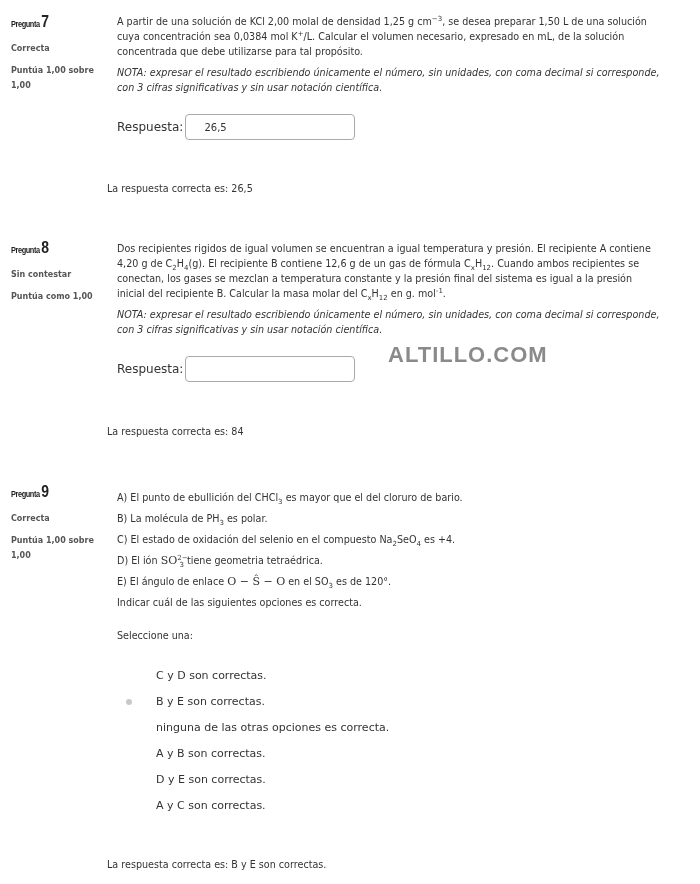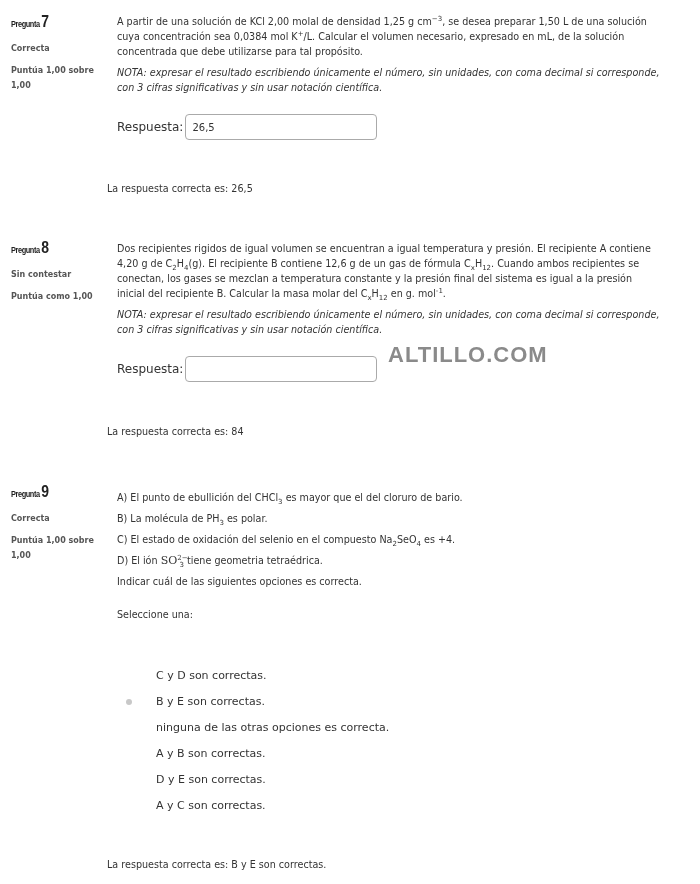--- a/index.html
+++ b/index.html
@@ -9,22 +9,22 @@
   .qno { font-family:"Liberation Sans", sans-serif; font-weight:bold; font-size:9px;
          letter-spacing:-0.5px; color:#222; transform:scaleX(0.82); transform-origin:left; display:inline-block; }
   .qno .num { font-size:17px; font-weight:bold; letter-spacing:0; }
   .state, .grade { font-size:8px; color:#555; margin-top:9px; line-height:15px;font-weight:bold; }
   .grade { margin-top:7px; }
   .content { position:absolute; left:117px; width:560px; font-size:9.6px; line-height:15px; color:#333; }
   .content p { margin:0; }
   .nota { font-style:italic; margin-top:6px !important; }
   .ans-row { display:flex; align-items:center; font-size:12px;text-align:right; }
   .ans-row label { margin-right:2px; }
-  .ans-box { width:192px; height:26px; border:1px solid #aaa; border-radius:4px; box-sizing:border-box;
-             padding:0 6px; font-size:10px; display:flex; align-items:center; color:#333; background:#fff; }
+  .ans-box { width:170px; height:26px; border:1px solid #aaa; border-radius:4px; box-sizing:border-box;
+             padding:0 18px; font-size:10px; display:flex; align-items:center; color:#333; background:#fff; }
   .correct { position:absolute; left:107px; font-size:9.6px; color:#333; }
   sup, sub { font-size:7px; line-height:0; }
   .math { font-family:"DejaVu Serif", serif; font-size:11px; }
   .watermark { position:absolute; left:388px; top:342px; font-family:"Liberation Sans", sans-serif;
                font-weight:bold; font-size:22px; color:#8a8a8a; letter-spacing:1px; }
   .stmt { margin-top:6px !important; }
   .options { position:absolute; left:117px; font-size:11px; color:#333; }
   .opt { position:relative; height:26px; display:flex; align-items:center; padding-left:39px; }
   .radio-dot { position:absolute; left:9px; top:11px; width:6px; height:6px; border-radius:50%; background:#c8c8c8; }
 </style>
@@ -76,20 +76,21 @@
     <span>Pregunta</span> <span class="num">9</span>
   </div>
   <div class="state">Correcta</div>
   <div class="grade">Puntúa 1,00 sobre 1,00</div>
 </div>
 <div class="content" style="top:484px; line-height:15px;">
   <p class="stmt"><span>A) El punto de ebullición del CHCl</span><sub>3</sub><span> es mayor que el del cloruro de bario.</span></p>
   <p class="stmt"><span>B) La molécula de PH</span><sub>3</sub><span> es polar.</span></p>
   <p class="stmt"><span>C) El estado de oxidación del selenio en el compuesto Na</span><sub>2</sub><span>SeO</span><sub>4</sub><span> es +4.</span></p>
   <p class="stmt"><span>D) El ión </span><span class="math">SO</span><sup class="math" style="font-size:7px;">2−</sup><sub style="margin-left:-8px;">3</sub><span>  tiene geometria tetraédrica.</span></p>
+  <p class="stmt"><span>E) El ángulo de enlace </span><span class="math">O − Ŝ − O</span><span>  en el SO</span><sub>3</sub><span> es de 120°.</span></p>
   <p class="stmt">Indicar cuál de las siguientes opciones es correcta.</p>
   <p style="margin-top:18px;">Seleccione una:</p>
 </div>
 <div class="options" style="top:662px;">
   <div class="opt">
       <span>C y D son correctas.</span>
     </div>
   <div class="opt">
       <span class="radio-dot"></span>
       <span>B y E son correctas.</span>

